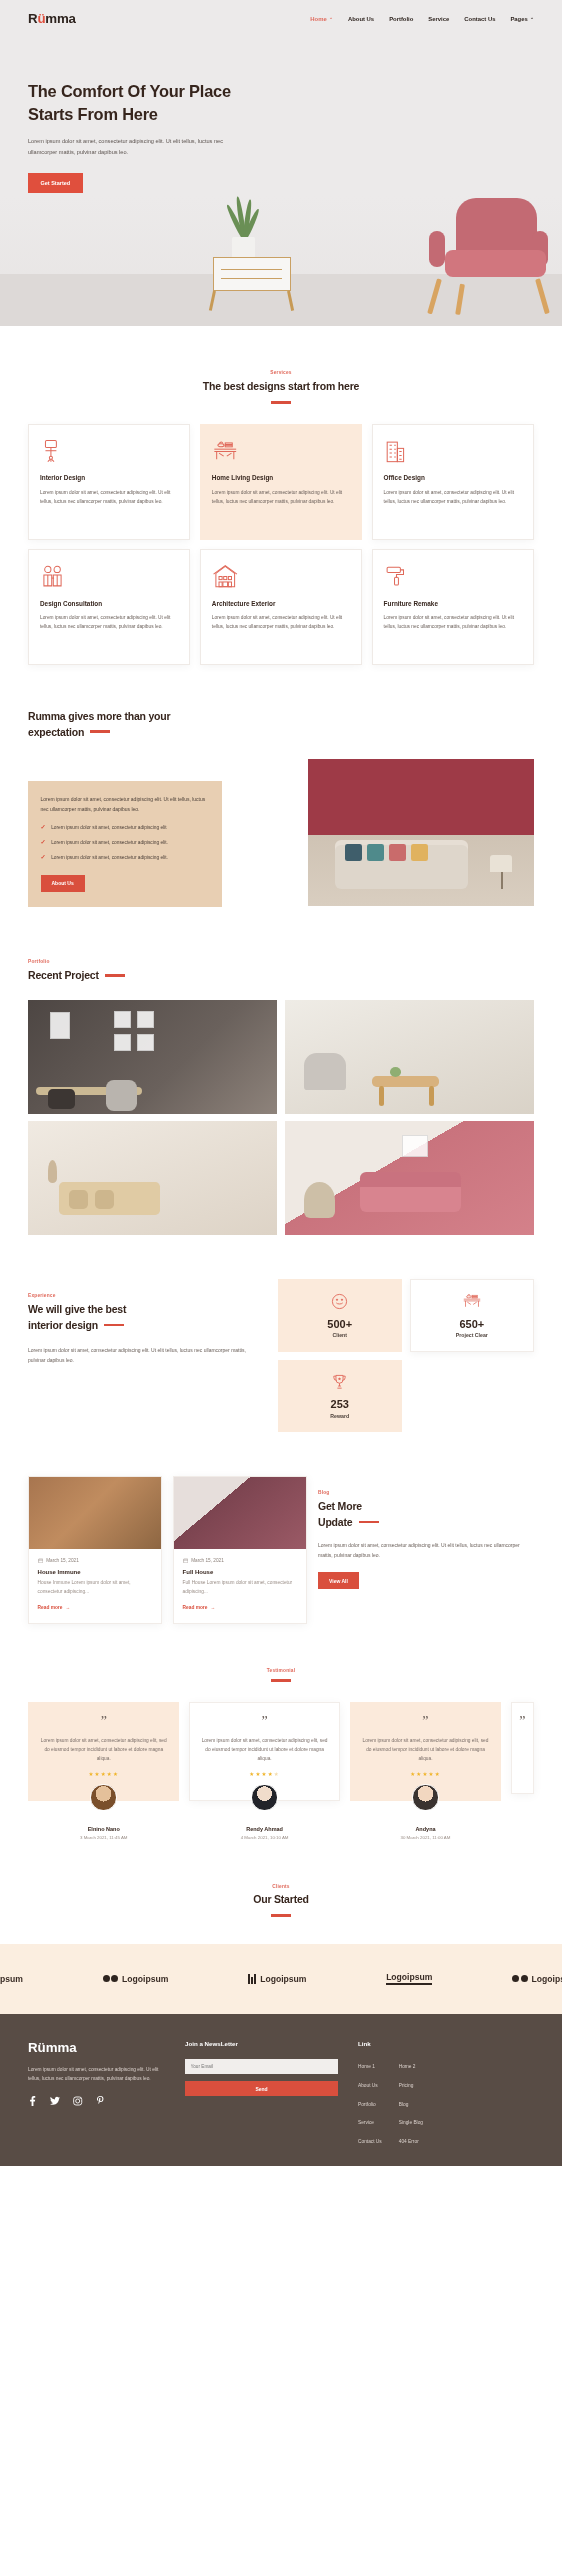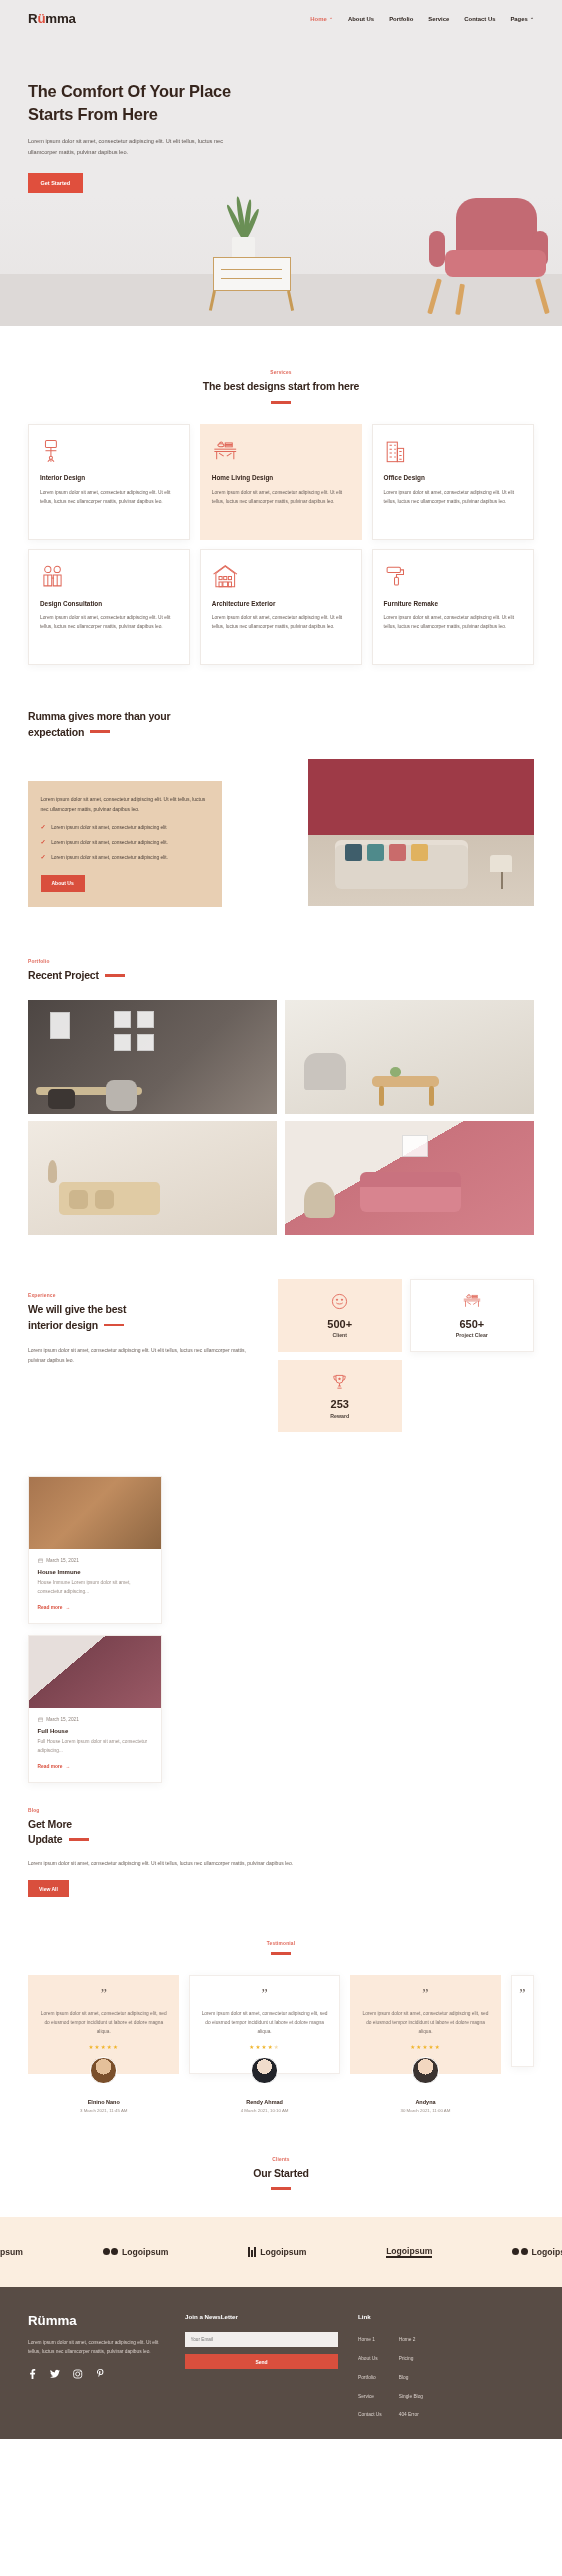--- a/index.html
+++ b/index.html
@@ -265,21 +265,21 @@
     text-align: center;
     min-height: 72px;
     display: flex; flex-direction: column; align-items: center; justify-content: center;
   }
   .stat.hl { background: #fbeadb; border-color: #fbeadb; box-shadow: none; }
   .stat .s-icon { color: #e0695a; height: 19px; margin-bottom: 6.2px; }
   .stat .s-num { font-size: 11px; font-weight: bold; color: #36251d; }
   .stat .s-lab { font-size: 5.2px; font-weight: bold; color: #4b3f38; margin-top: 2.3px; }
 
   
-  .blog { padding-top: 44px; display: flex; gap: 11px; align-items: stretch; flex-direction: column; }
+  .blog { padding-top: 44px; display: flex; gap: 11px; align-items: stretch; }
   .blog-card {
     width: 134px;
     background: #fff;
     border: 0.8px solid #f1ece8;
     box-shadow: 0 1.6px 9.4px rgba(0,0,0,.06);
   }
   .blog-img { height: 72px; }
   .bi-1 { background: linear-gradient(135deg,#a7754f,#c08c5f 45%,#8d6642); }
   .bi-2 { background: linear-gradient(140deg,#e6dedb 35%, #7c4450 35%, #9b5a66); }
   .blog-body { padding: 8.6px 8.6px 11px; }

